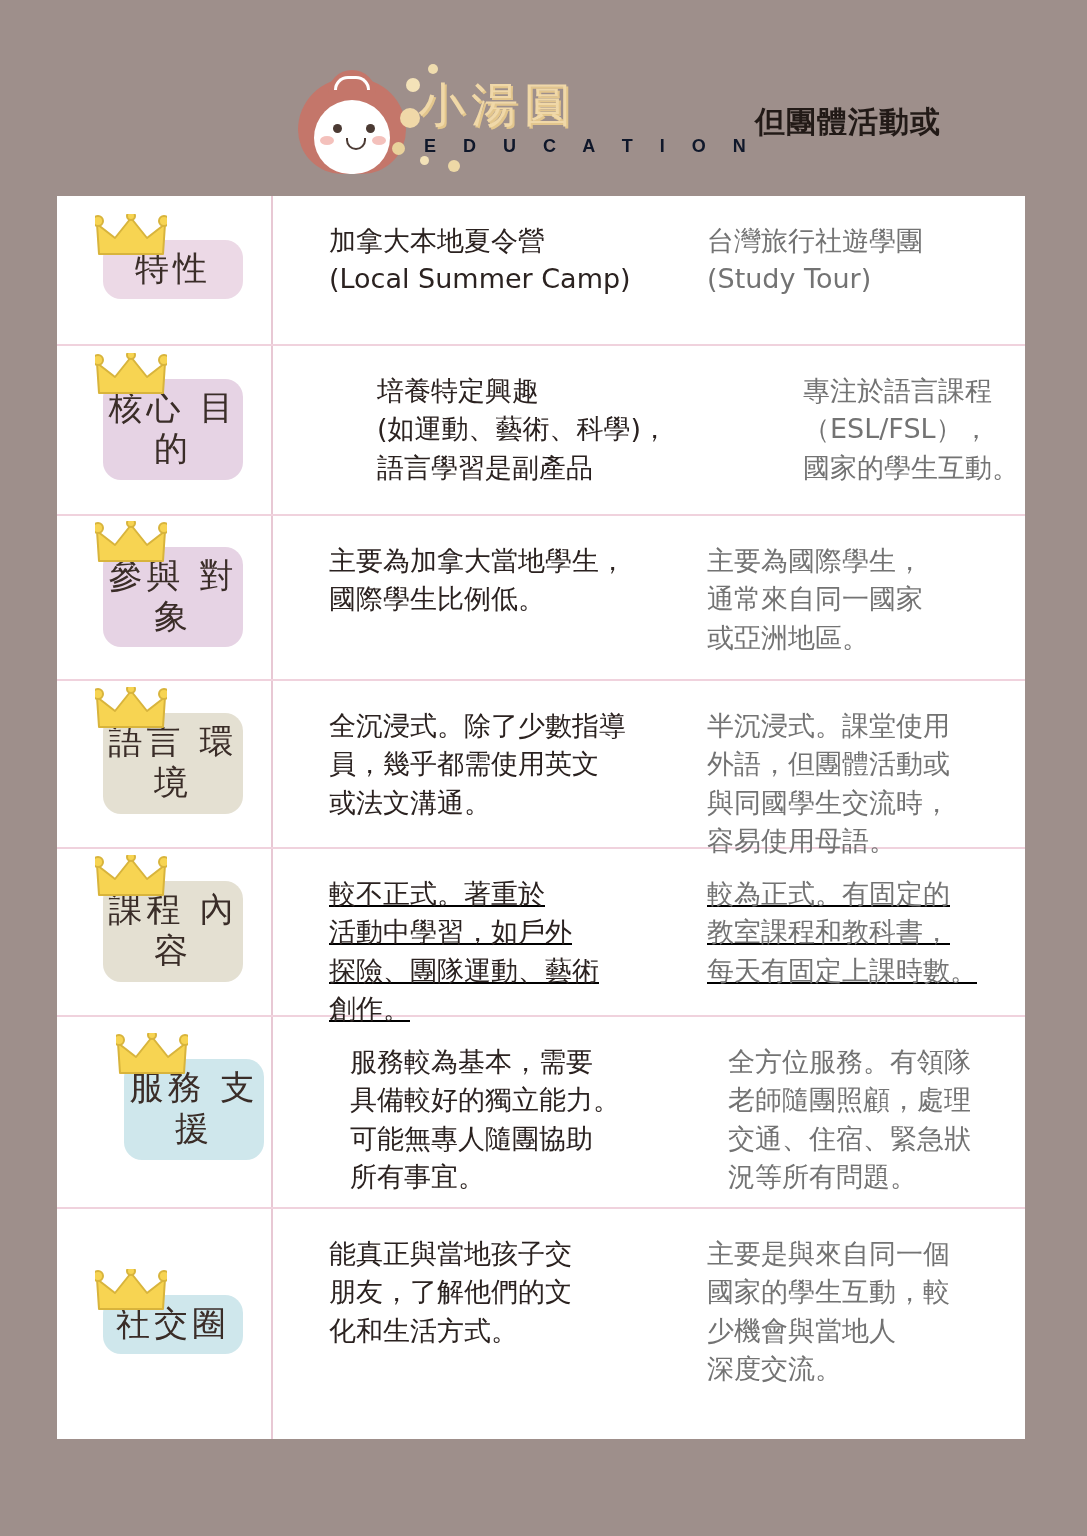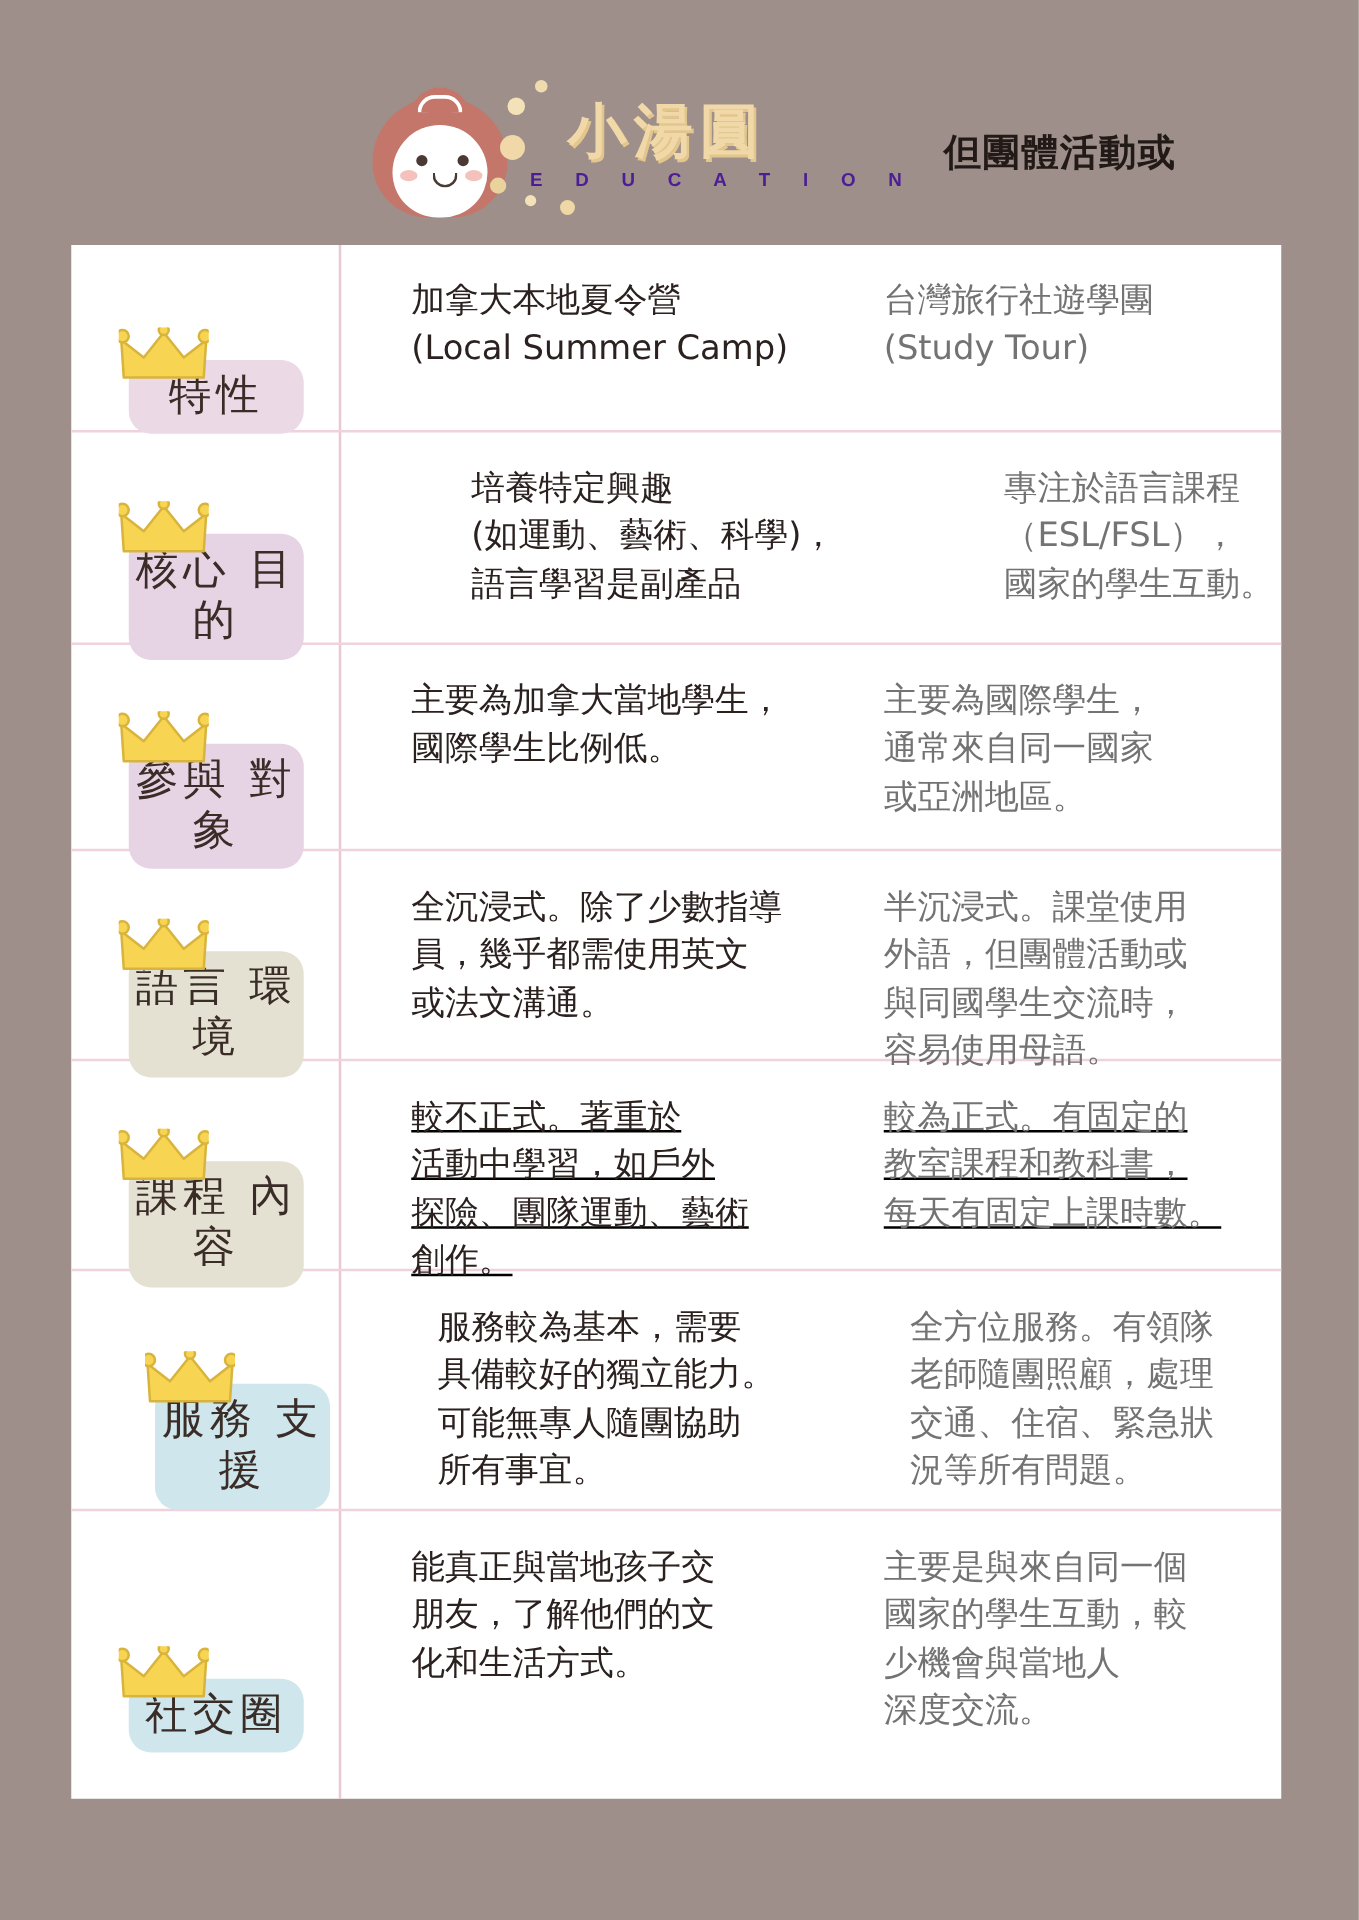--- a/index.html
+++ b/index.html
@@ -114,35 +114,34 @@
     position: absolute;
     border-radius: 50%;
     display: block;
   }
   .logo-text {
     position: absolute;
     left: 130px;
     top: 14px;
     font-family: "DejaVu Sans", sans-serif;
     font-size: 47px;
-    font-weight: bold;
+    font-weight: normal;
     color: #f0d8a8;
     letter-spacing: 6px;
     white-space: nowrap;
     text-shadow: 2px 2px 0 #e3c68d;
-    margin-left: 36px;
   }
   .logo-sub {
     position: absolute;
     left: 136px;
     top: 76px;
     font-family: "Liberation Sans", sans-serif;
-    font-size: 15px;
+    font-size: 18px;
     font-weight: bold;
-    color: #4c1d95;
+    color: #0f172a;
     letter-spacing: 11px;
     white-space: nowrap;
   }
   .header-title {
     position: absolute;
     left: 755px;
     top: 50px;
     font-family: "DejaVu Sans", sans-serif;
     font-size: 30px;
     font-weight: bold;
@@ -180,21 +179,20 @@
     box-sizing: border-box;
     border-bottom: 2px solid #f0d2dd;
   }
   .row:last-child { border-bottom: none; }
 
   .label-cell {
     position: relative;
     width: 214px;
     flex: 0 0 214px;
     box-sizing: border-box;
-    margin-top: 48px;
   }
   .label-pill {
     position: absolute;
     left: 46px;
     width: 140px;
     border-radius: 18px;
     text-align: center;
     font-family: "DejaVu Sans", sans-serif;
     font-size: 34px;
     font-weight: 500;

